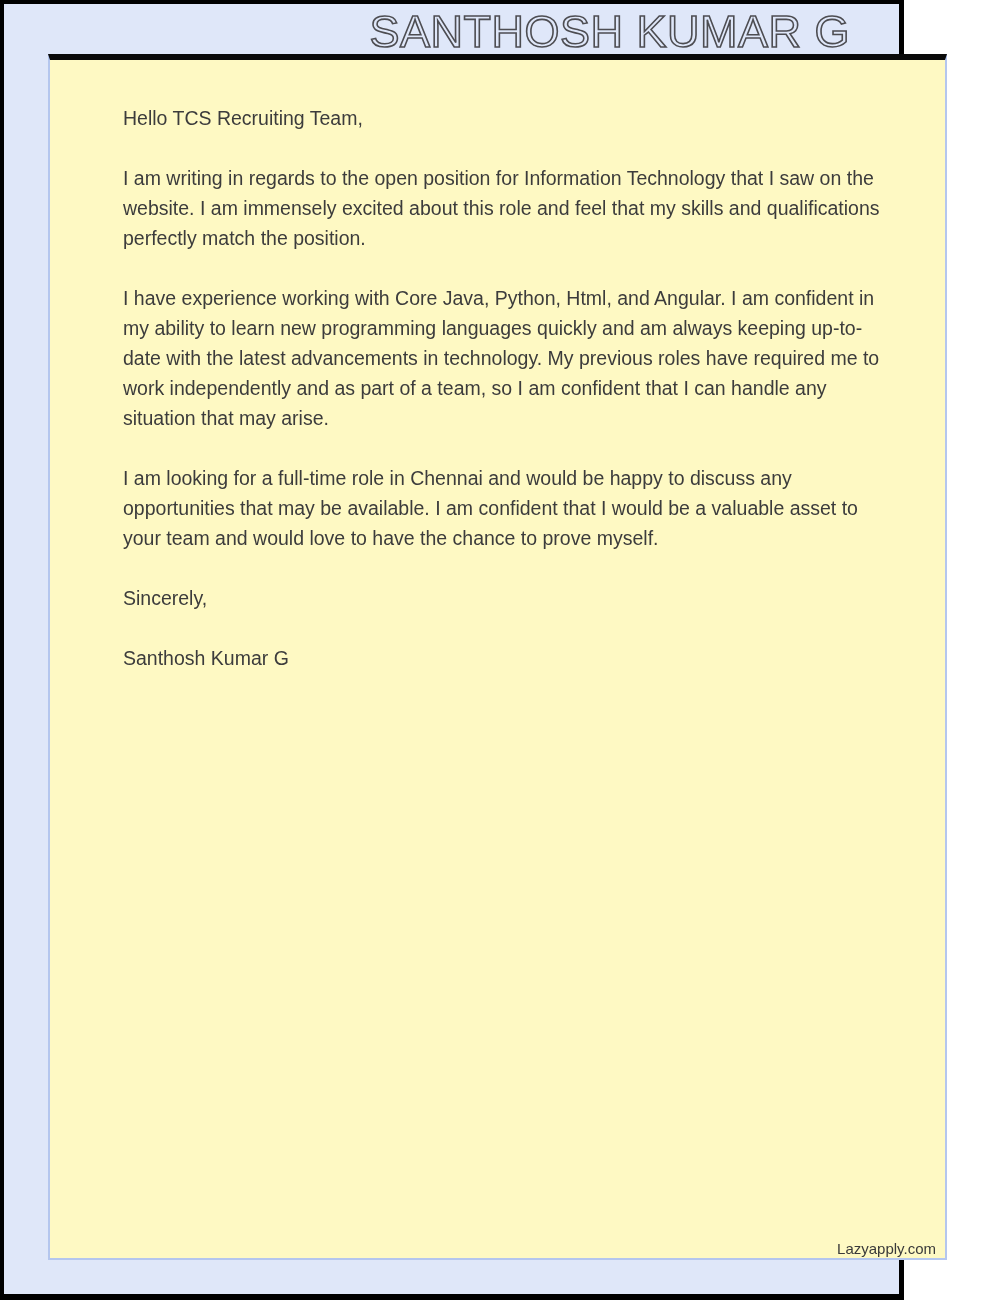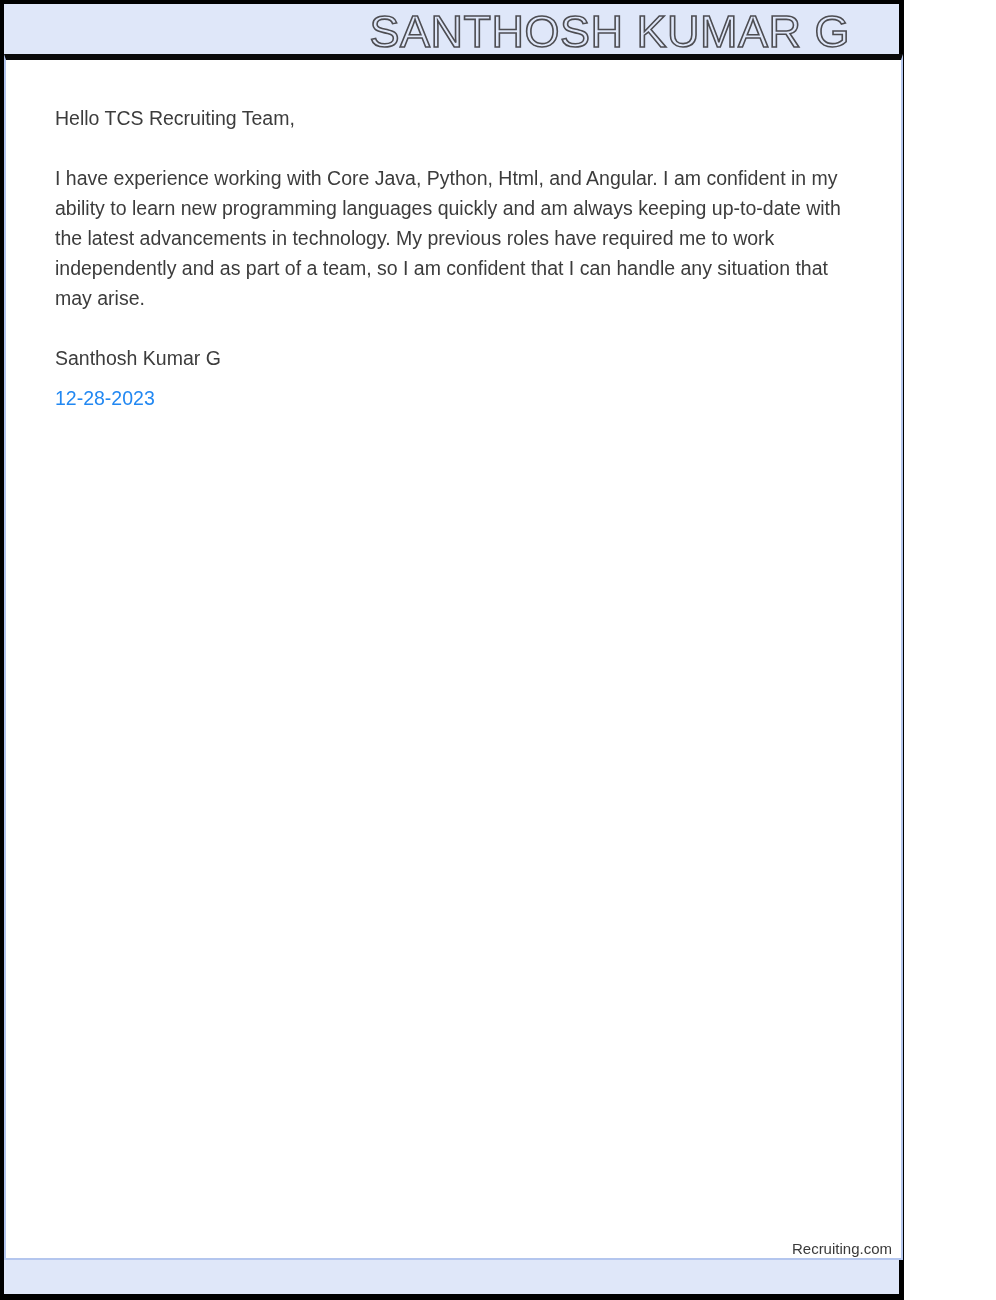--- a/index.html
+++ b/index.html
@@ -29,28 +29,29 @@
     line-height: 0.98;
     letter-spacing: 0.5px;
     color: transparent;
     -webkit-text-stroke: 1.6px #4d4d52;
     white-space: nowrap;
   }
   @supports not (-webkit-text-stroke: 1px black) {
     .header-name { color: #4d4d52; }
   }
   .page {
+    margin-left: 44px;
     width: 899px;
     height: 1206px;
-    background: #ffffff;
+    background: #fef9c3;
     border-top: 6px solid #0a0a0a;
     border-left: 2px solid #b4c6ee;
     border-right: 2px solid #b4c6ee;
     border-bottom: 2px solid #b4c6ee;
-    padding: 43px 49px 0 49px;
+    padding: 43px 49px 0 73px;
     position: relative;
     color: #3c3c3c;
   }
   .page p {
     font-size: 19.5px;
     line-height: 30px;
     margin-bottom: 30px;
     max-width: 797px;
   }
   .page p.signature { margin-bottom: 10px; }
@@ -71,25 +72,27 @@
 <body>
 
 <div class="frame">
   <div class="header">
     <div class="header-name">SANTHOSH KUMAR G</div>
   </div>
 
   <div class="page">
     <p>Hello TCS Recruiting Team,</p>
 
+    <p>I am writing in regards to the open position for Information Technology that I saw on the website. I am immensely excited about this role and feel that my skills and qualifications perfectly match the position.</p>
 
     <p>I have experience working with Core Java, Python, Html, and Angular. I am confident in my ability to learn new programming languages quickly and am always keeping up-to-date with the latest advancements in technology. My previous roles have required me to work independently and as part of a team, so I am confident that I can handle any situation that may arise.</p>
 
+    <p>I am looking for a full-time role in Chennai and would be happy to discuss any opportunities that may be available. I am confident that I would be a valuable asset to your team and would love to have the chance to prove myself.</p>
 
 
+    <p>Sincerely,</p>
 
     <p class="signature">Santhosh Kumar G</p>
 
-    <p class="date">12-28-2023</p>
 
-    <div class="footer-brand">Recruiting.com</div>
+    <div class="footer-brand">Lazyapply.com</div>
   </div>
 </div>
 
 </body></html>

